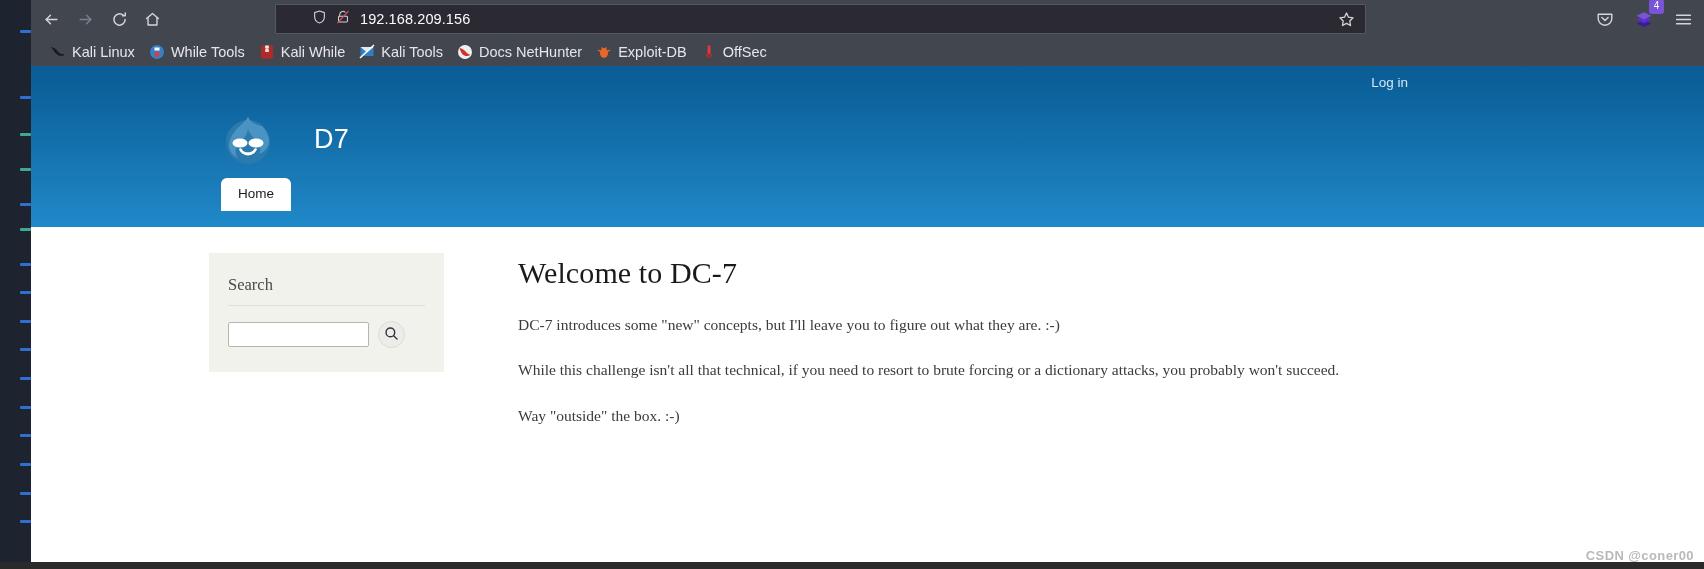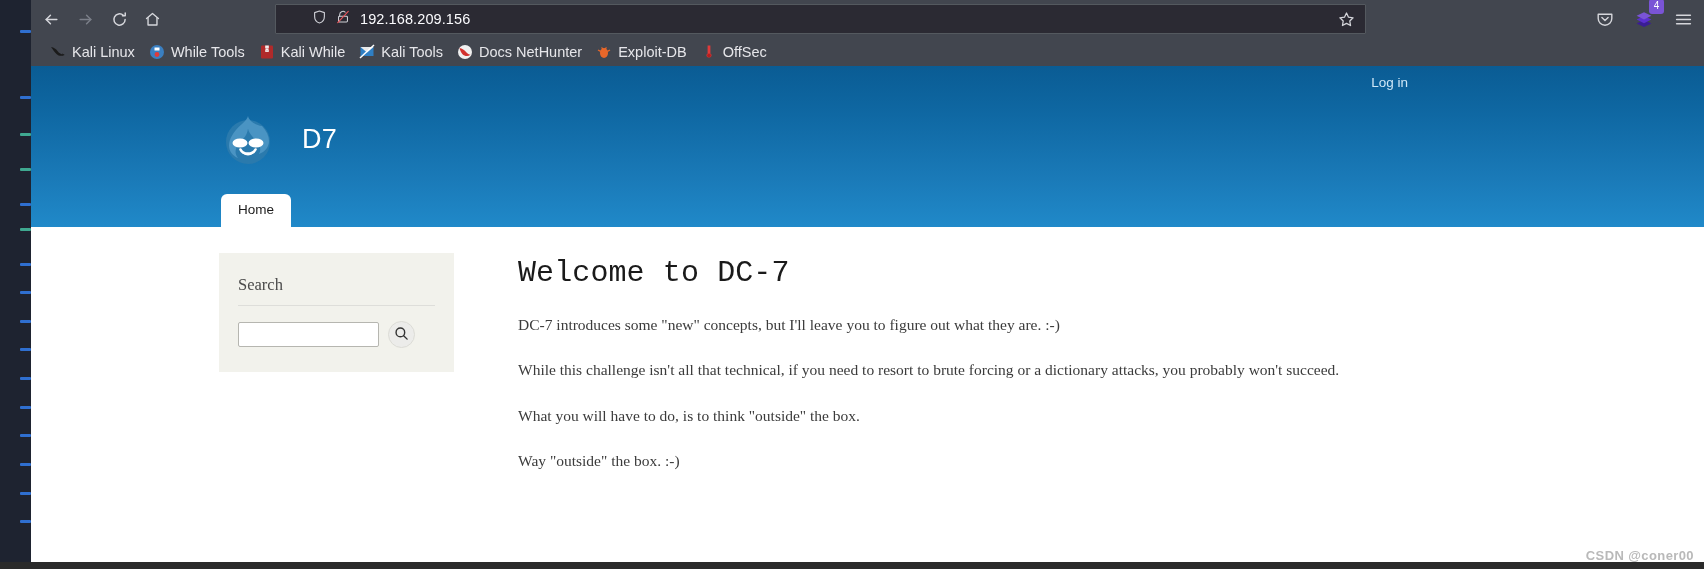--- a/index.html
+++ b/index.html
@@ -84,33 +84,33 @@
     position: relative; width: 100%; height: 161px;
     background: linear-gradient(180deg, #0a5c94 0%, #0f68a3 30%, #1a7ab8 70%, #2089c9 100%);
   }
   .login-link {
     position: absolute; right: 296px; top: 9px;
     color: #cfe7f7; font-size: 13.5px; text-decoration: none; cursor: pointer;
   }
   .brand { position: absolute; left: 190px; top: 46px; display: flex; align-items: center; }
   .droplet { width: 54px; height: 54px; position: relative; }
   .site-name {
-    margin-left: 27px; color: #ffffff; font-size: 27px; font-weight: 400;
+    margin-left: 39px; color: #ffffff; font-size: 27px; font-weight: 400;
     letter-spacing: .3px; line-height: 1;
   }
-  .tabs { position: absolute; left: 190px; bottom: 0; display: flex; }
+  .tabs { position: absolute; left: 190px; bottom: 16px; display: flex; }
   .tab {
     background: #ffffff; color: #1b1b1b; font-size: 13.5px;
     padding: 8px 17px 9px; border-radius: 6px 6px 0 0; cursor: pointer;
     line-height: 1.2;
   }
 
   .page-body { position: relative; width: 100%; background: #fff; }
   .sidebar-block {
-    position: absolute; left: 188px; top: 26px; width: 235px;
+    position: absolute; left: 178px; top: 26px; width: 235px;
     background: #f2f2ec; padding: 22px 19px 24px;
   }
   .block-title {
     font-family: "Liberation Serif", serif; font-size: 16.5px; color: #4a4a4a;
     padding-bottom: 10px; border-bottom: 1px solid #dededa; margin-bottom: 15px;
     font-weight: 400;
   }
   .search-row { display: flex; align-items: center; gap: 9px; }
   .search-input {
     width: 141px; height: 25px; border: 1px solid #b6b6b0; background: #fff;
@@ -118,21 +118,21 @@
     font-family: "Liberation Sans", sans-serif;
   }
   .search-btn {
     width: 27px; height: 27px; border-radius: 50%; background: #ececea;
     border: 1px solid #dcdcd6; display: flex; align-items: center; justify-content: center;
     cursor: pointer; padding: 0;
   }
 
   .content { position: absolute; left: 487px; top: 0; width: 900px; }
   .content h1 {
-    font-family: Liberation Mono, monospace;
+    font-family: Liberation Serif, serif;
     font-size: 30px; font-weight: 400; color: #1a1a1a;
     margin: 29px 0 0 0; letter-spacing: .1px;
   }
   .content p {
     font-family: "Liberation Serif", serif;
     font-size: 15.5px; color: #3b3b3b; line-height: 1.5;
     margin: 22px 0 0 0;
   }
   .content p:first-of-type { margin-top: 23px; }
 
@@ -354,21 +354,20 @@
             </span>
           </button>
         </div>
       </div>
 
       <div class="content">
         <h1>Welcome to DC-7</h1>
         <div id="paragraphs">
             <p>DC-7 introduces some "new" concepts, but I'll leave you to figure out what they are.  :-)</p>
             <p>While this challenge isn't all that technical, if you need to resort to brute forcing or a dictionary attacks, you probably won't succeed.</p>
-            <p>What you will have to do, is to think "outside" the box.</p>
             <p>Way "outside" the box.  :-)</p>
           </div>
       </div>
 
     </div>
   </div>
 
   <div class="page-bottom"></div>
   <div class="watermark">CSDN @coner00</div>
   <div class="bottom-strip"></div>

